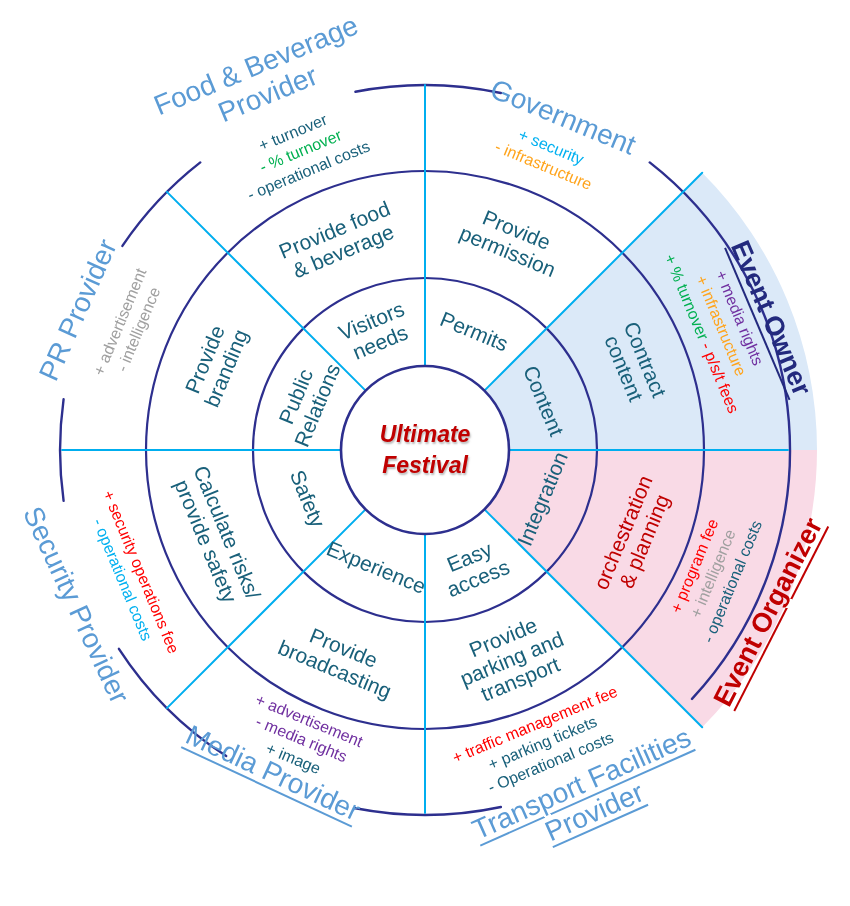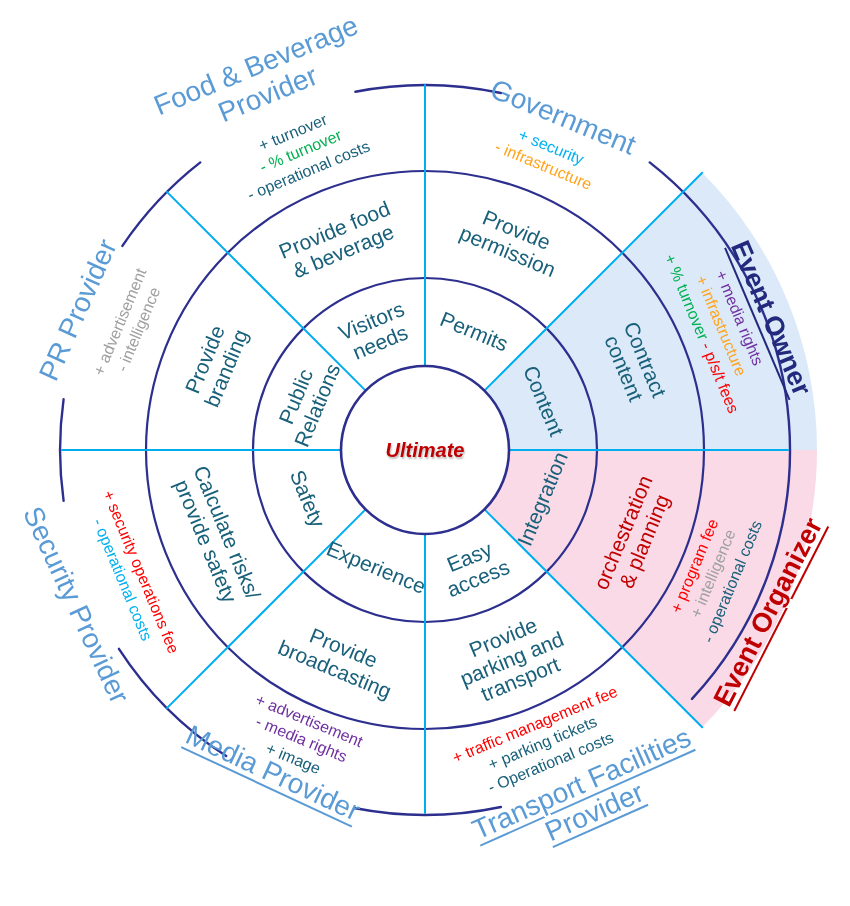--- a/index.html
+++ b/index.html
@@ -18,21 +18,21 @@
   .txt{position:absolute;transform:translate(-50%,-50%) rotate(var(--r,0deg));
        text-align:center;white-space:nowrap;}
   .ring-txt{font-size:21px;line-height:1.08;color:var(--teal);}
   .ring-txt.c-darkred{color:var(--darkred);}
   .ben{font-size:16px;line-height:1.28;}
   .label{font-size:28px;line-height:1.12;color:var(--lightblue);}
   .label.bold{font-weight:bold;font-size:27px;}
   .label.navy{color:var(--ownernavy);}
   .label.darkred{color:var(--darkred);}
   .u{text-decoration:underline;text-underline-offset:5px;text-decoration-thickness:2px;}
-  .center-title{font-size:20px;font-weight:bold;font-style:italic;color:var(--darkred);
+  .center-title{font-size:23px;font-weight:bold;font-style:italic;color:var(--darkred);
        line-height:1.35;text-shadow:1px 2px 2px rgba(130,130,130,.55);}
 
   .c-teal{color:var(--teal);}  .c-green{color:var(--green);}
   .c-orange{color:var(--orange);} .c-purple{color:var(--purple);}
   .c-red{color:var(--red);} .c-gray{color:var(--gray);}
   .c-cyan{color:var(--cyantext);}
 </style>
 </head>
 <body>
 
@@ -60,20 +60,21 @@
     <line class="spoke" x1="425" y1="534" x2="425" y2="813"></line>
     <line class="spoke" x1="365.6" y1="509.4" x2="166.9" y2="708.1"></line>
     <line class="spoke" x1="341" y1="450" x2="62" y2="450"></line>
     <line class="spoke" x1="365.6" y1="390.6" x2="166.9" y2="191.9"></line>
 
     <circle class="centercircle" cx="425" cy="450" r="84"></circle>
   </svg>
 
   <div class="txt center-title" style="left:425px;top:450px;">
     <div>Ultimate</div>
+    <div>Festival</div>
   </div>
 
   <div class="txt ring-txt" style="left:376px;top:331.7px;--r:-22.5deg">
     <div>Visitors</div>
     <div>needs</div>
   </div>
   <div class="txt ring-txt" style="left:474px;top:331.7px;--r:22.5deg">
     <div>Permits</div>
   </div>
   <div class="txt ring-txt" style="left:543.3px;top:401px;--r:67.5deg">

